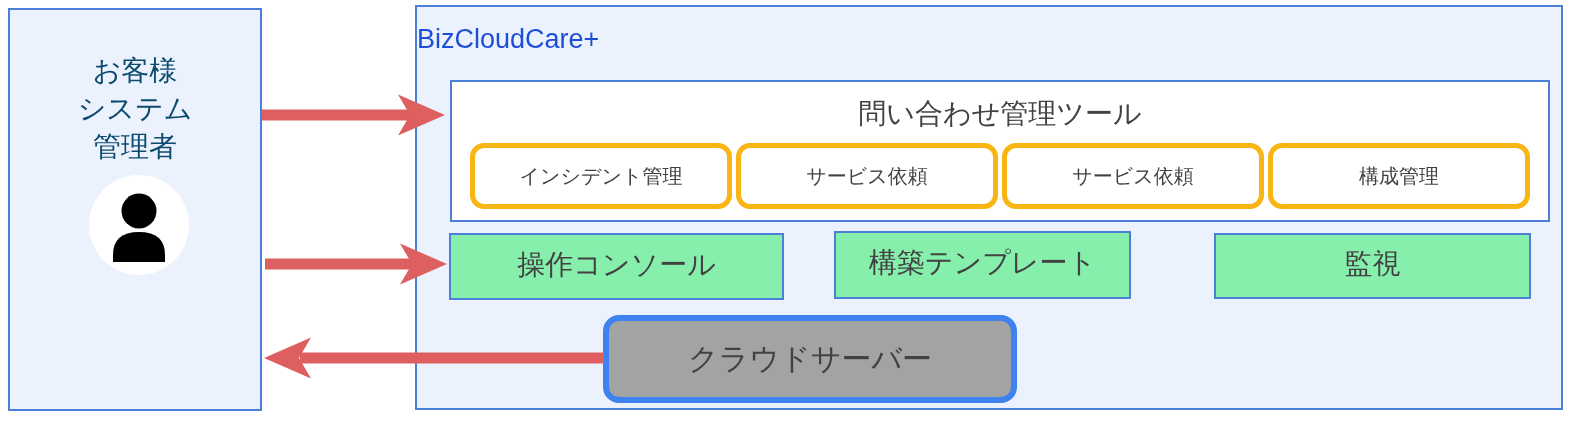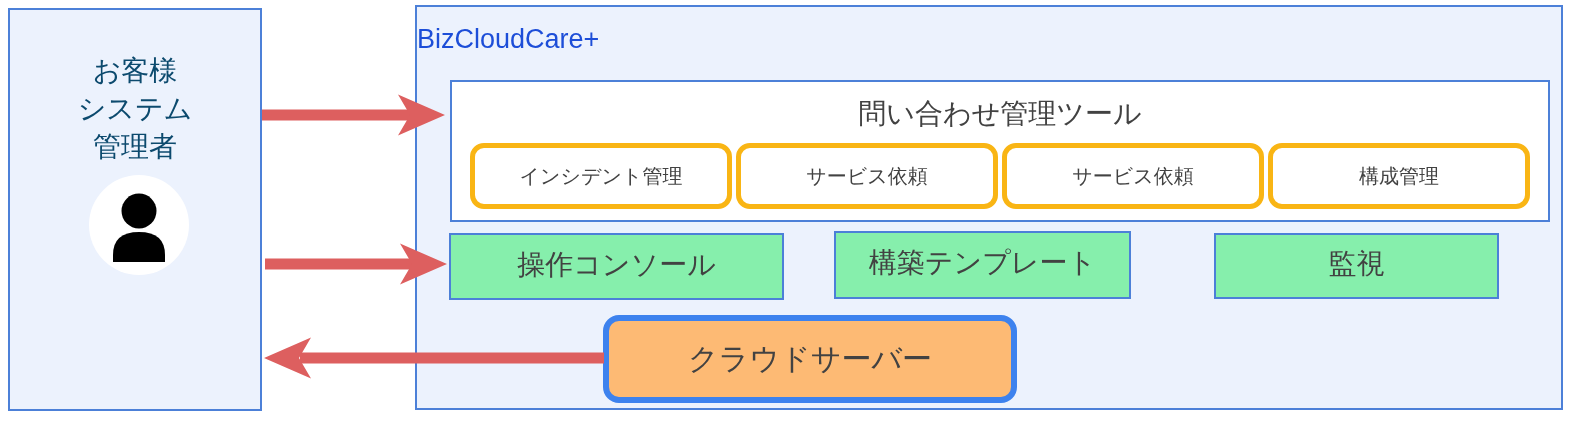--- a/index.html
+++ b/index.html
@@ -53,24 +53,24 @@
   }
   .inquiry-item{
     flex:1;background:#ffffff;
     border:5px solid var(--accent-yellow);border-radius:14px;
     display:flex;align-items:center;justify-content:center;
     font-size:20px;white-space:nowrap;
   }
   
   #console-box{left:32px;top:226px;width:335px;height:67px;}
   #template-box{left:417px;top:224px;width:297px;height:68px;}
-  #monitor-box{left:797px;top:226px;width:285px;height:66px;}
+  #monitor-box{left:797px;top:226px;width:317px;height:66px;}
   #cloud-box{
     left:186px;top:308px;width:414px;height:88px;
-    background:#fdba74;border:6px solid var(--highlight-blue);border-radius:16px;
+    background:#a3a3a3;border:6px solid var(--highlight-blue);border-radius:16px;
     display:flex;align-items:center;justify-content:center;
     font-size:30px;white-space:nowrap;
   }
   #backup-box{left:797px;top:313px;width:333px;height:68px;font-size:29px;}
   
   .arrow{position:absolute;color:var(--arrow-red);pointer-events:none;}
   .arrow rect,.arrow polygon{fill:currentColor;}
 </style>
 </head>
 <body>

